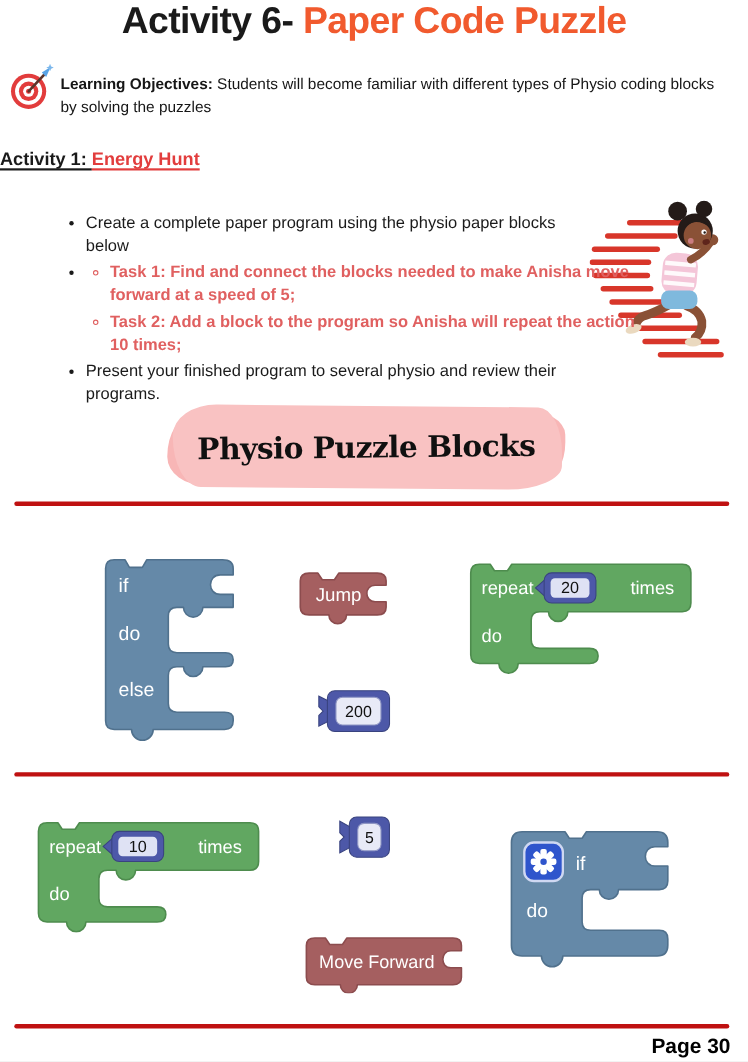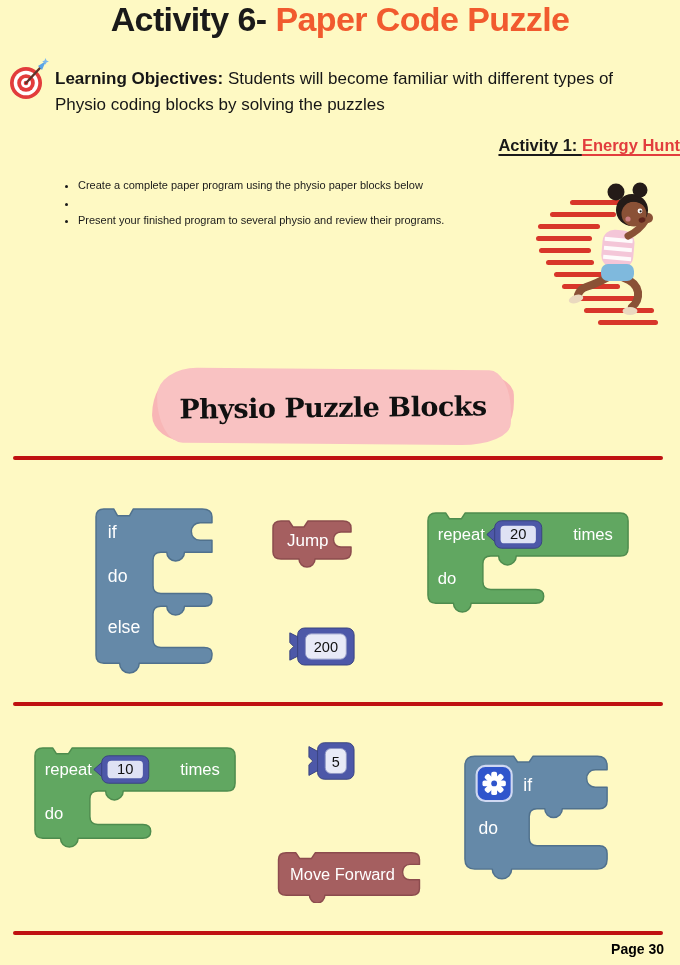--- a/index.html
+++ b/index.html
@@ -1,42 +1,42 @@
 <!DOCTYPE html>
 <html><head>
 <meta charset="utf-8">
 <style>
   html,body { margin:0; padding:0; background:#e9e9e9; }
   .page {
     position:relative; width:680px; height:965px; margin:0 auto;
-    background:#fef9c3; overflow:hidden;
+    background:#ffffff; overflow:hidden;
     font-family:"Liberation Sans", sans-serif; color:#1a1a1a;
   }
   
   .title {
     position:absolute; top:-4px; left:0; right:0; text-align:center;
     font-size:34px; font-weight:800; letter-spacing:-0.6px; line-height:46px;
     white-space:nowrap;
   }
   .title .hl { color:#f15a2e; }
   .objectives-icon { position:absolute; left:7px; top:57px; width:42px; height:45px; }
   .objectives {
     position:absolute; left:55px; top:66px; width:600px;
-    font-size:17px; line-height:1.5; color:#161616;
+    font-size:14px; line-height:1.5; color:#161616;
   }
   .objectives b { font-weight:700; }
   
   .activity-heading {
-    position:absolute; top:136px; left:0; right:0; text-align:right;
+    position:absolute; top:136px; left:0; right:0; text-align:left;
     font-size:16.5px; font-weight:700;
   }
   .activity-heading span { text-decoration:underline; text-underline-offset:3px; text-decoration-thickness:1.8px; }
   .activity-heading .red { color:#e23d3d; }
   
-  .bullets { position:absolute; left:58px; top:178px; width:510px; font-size:11px; line-height:1.43; z-index:2; }
+  .bullets { position:absolute; left:58px; top:192px; width:510px; font-size:15px; line-height:1.43; z-index:2; }
   ul.main-list { margin:0; padding-left:20px; list-style:disc; }
   ul.main-list > li { margin:0 0 2px 0; width:470px; }
   ul.task-list { margin:2px 0 2px 0; padding-left:22px; list-style:circle; }
   ul.task-list > li { width:490px; color:#e06060; font-weight:700; margin:0 0 2px 0; }
   ul.task-list > li::marker { color:#e06060; }
   
   .girl { position:absolute; left:536px; top:182px; width:144px; height:150px; z-index:1; }
   
   .banner {
     position:absolute; left:152px; top:374px; width:362px; height:66px;
@@ -64,21 +64,21 @@
   .num { fill:#111111; font-size:15px; }
   .pos-ifelse { left:94px;  top:503px; }
   .pos-jump   { left:271px; top:515px; }
   .pos-rep20  { left:426px; top:509px; }
   .pos-v200   { left:284px; top:624px; }
   .pos-rep10  { left:33px;  top:744px; }
   .pos-v5     { left:302px; top:737px; }
   .pos-movef  { left:276px; top:847px; }
   .pos-gearif { left:463px; top:752px; }
   
-  .page-num { position:absolute; right:16px; top:941px; font-size:14px; font-weight:700; color:#000; }
+  .page-num { position:absolute; right:16px; top:941px; font-size:19px; font-weight:700; color:#000; }
 </style>
 </head>
 <body>
 
 <div class="page">
 
   <div class="title"><span>Activity 6-</span><span class="hl"> Paper Code Puzzle</span></div>
 
   <svg class="objectives-icon" viewBox="0 0 42 45">
     <circle cx="19" cy="26" r="16" fill="#e23c3c"></circle>
@@ -134,20 +134,24 @@
       <circle cx="104.6" cy="29.3" r="1.1" fill="#241b18"></circle>
       <ellipse cx="106" cy="38" rx="3.4" ry="2.6" fill="#5e241b" transform="rotate(-14 106 38)"></ellipse>
       <circle cx="92" cy="37" r="2.6" fill="#e58fa0" opacity="0.7"></circle>
     </g>
   </svg>
 
   <div class="bullets">
     <ul class="main-list">
       <li>Create a complete paper program using the physio paper blocks below</li>
       <li>
+        <ul class="task-list">
+          <li>Task 1: Find and connect the blocks needed to make Anisha move forward at a speed of 5;</li>
+          <li>Task 2: Add a block to the program so Anisha will repeat the action 10 times;</li>
+        </ul>
       </li>
       <li>Present your finished program to several physio and review their programs.</li>
     </ul>
   </div>
 
   <div class="banner">
     <span class="banner-text">Physio Puzzle Blocks</span>
   </div>
 
   <div class="rule rule1"></div>

